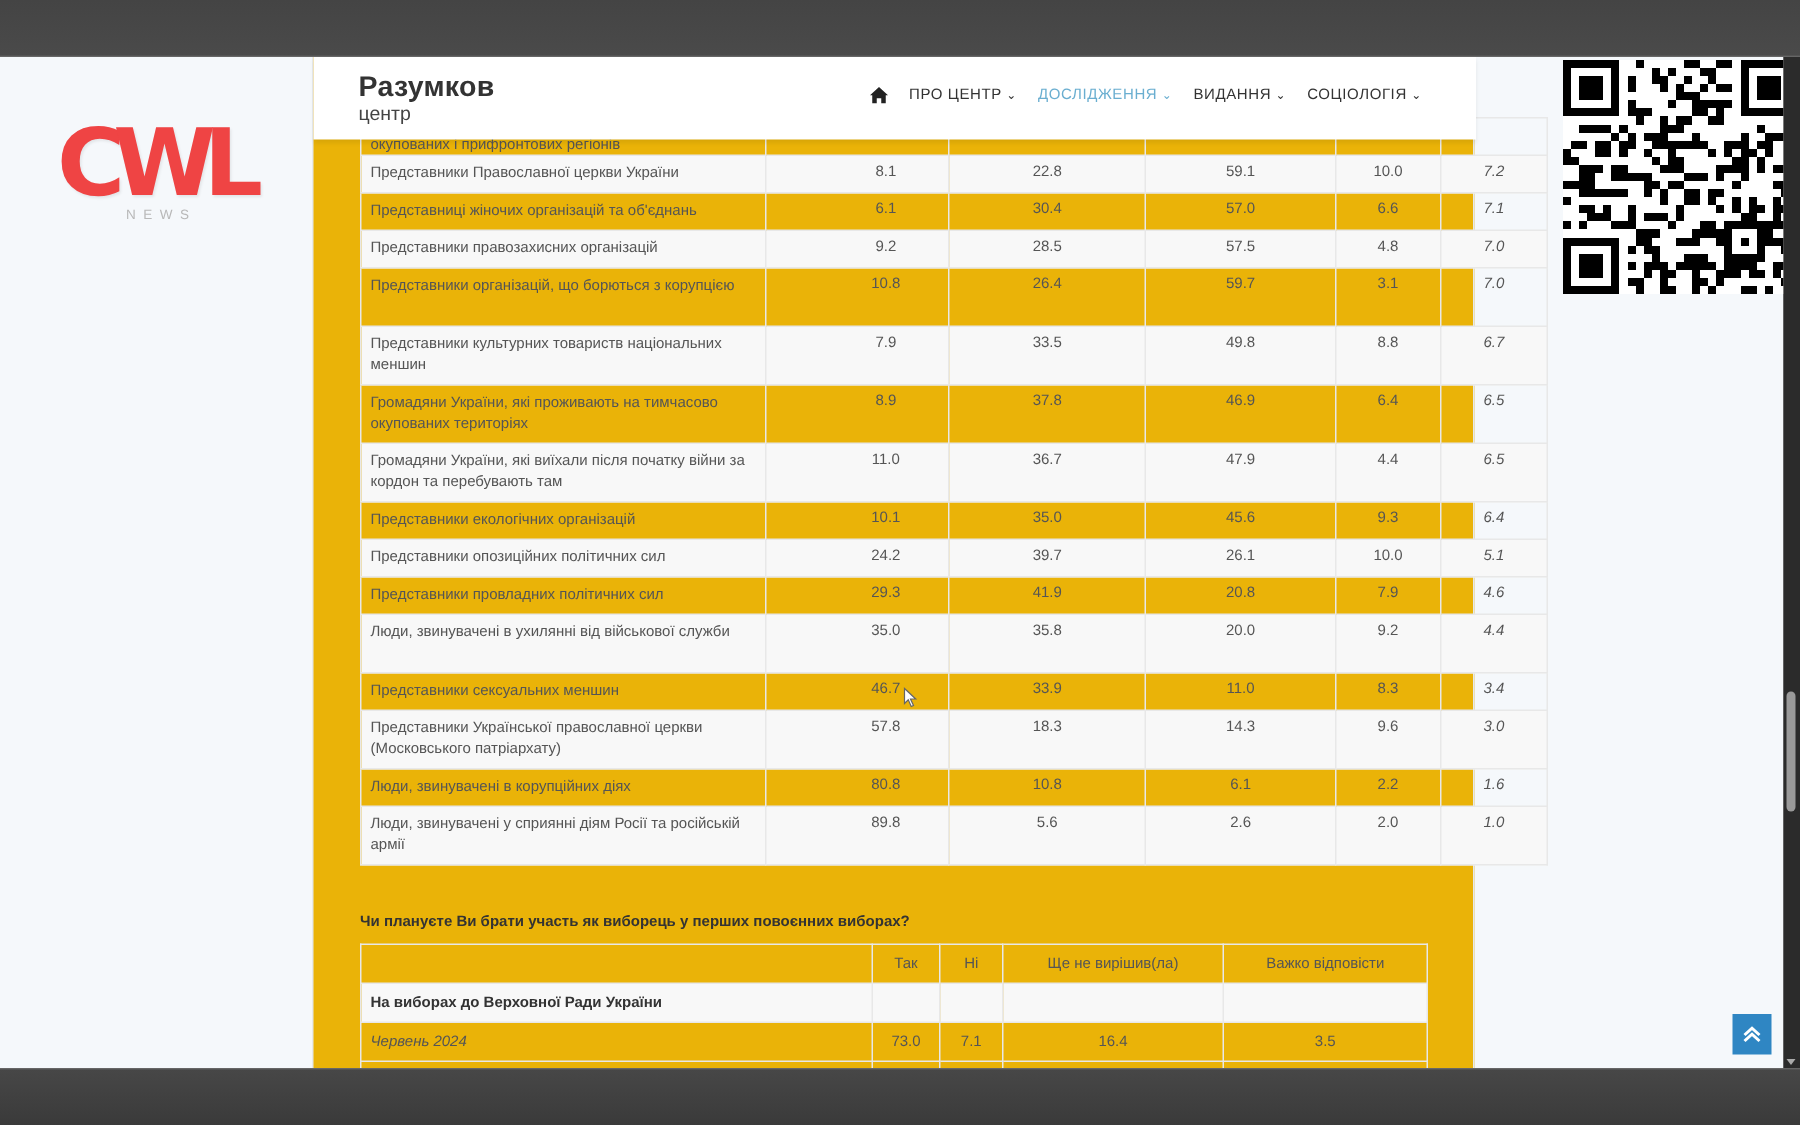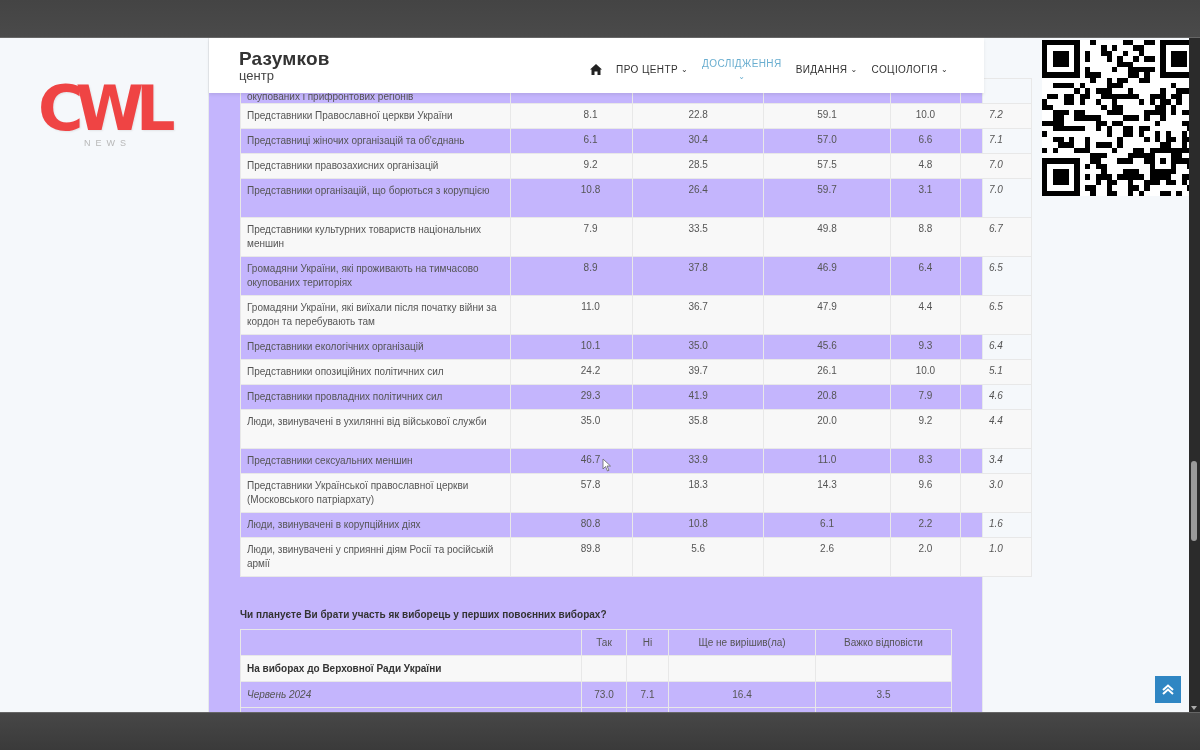--- a/index.html
+++ b/index.html
@@ -4,27 +4,27 @@
 <style>
   * { box-sizing: border-box; margin: 0; padding: 0; }
   html, body { width: 1200px; height: 750px; overflow: hidden; background: #3a3a3a; font-family: "Liberation Sans", "DejaVu Sans", sans-serif; }
   .topbar { position: absolute; left: 0; top: 0; width: 1200px; height: 38px; background: linear-gradient(#444, #4a4a4a); border-bottom: 1px solid #666; }
   .bottombar { position: absolute; left: 0; top: 712px; width: 1200px; height: 38px; background: linear-gradient(#474747, #3a3a3a); border-top: 1px solid #666; }
   .viewport { position: absolute; left: 0; top: 38px; width: 1189px; height: 674px; background: #f5f8fb; overflow: hidden; }
   .scrollbar { position: absolute; left: 1189px; top: 38px; width: 11px; height: 674px; background: #2b2b2b; }
   .scroll-thumb { position: absolute; left: 2px; top: 423px; width: 6px; height: 80px; background: #9a9a9a; border-radius: 3px; }
   .scroll-arrow { position: absolute; left: 2px; bottom: 2px; width: 0; height: 0; border-left: 3px solid transparent; border-right: 3px solid transparent; border-top: 4px solid #aaa; }
 
-  .page { position: absolute; left: 208px; top: 0; width: 775px; height: 674px; background: #c4b5fd; border-left: 1px solid #e6e9ec; border-right: 1px solid #e6e9ec; }
+  .page { position: absolute; left: 208px; top: 0; width: 775px; height: 674px; background: #eab308; border-left: 1px solid #e6e9ec; border-right: 1px solid #e6e9ec; }
   .site-header { position: absolute; left: 0; top: 0; width: 775px; height: 55px; background: #fff; box-shadow: 0 2px 3px rgba(0,0,0,0.08); z-index: 5; }
   .brand-name { position: absolute; left: 30px; top: 10px; font-size: 19px; font-weight: bold; color: #333; letter-spacing: 0.2px; }
   .brand-sub { position: absolute; left: 30px; top: 30px; font-size: 13px; color: #444; }
   .nav { position: absolute; right: 36px; top: 20px; display: flex; align-items: center; gap: 14px; font-size: 10px; color: #333; letter-spacing: 0.4px; }
   .nav-item { display: flex; align-items: center; gap: 3px; cursor: pointer; }
-  .nav-item.active { color: #6aaed0; flex-direction: column; }
+  .nav-item.active { color: #6aaed0; }
   .home-icon { width: 12px; height: 11px; position: relative; }
   .home-icon svg { display: block; }
   .chev { font-size: 8px; color: inherit; }
 
   table { border-collapse: collapse; font-size: 10px; color: #555; }
   td, th { border: 1px solid #e8e8e8; padding: 5px 6px; vertical-align: top; font-weight: normal; }
   .t1 { position: absolute; left: 31px; top: 40px; width: 792px; }
   .t1 td { height: 24px; }
   .t1 tr.two td { height: 39px; }
   .t1 tr:nth-child(even) td { background: #f8f8f8; }

